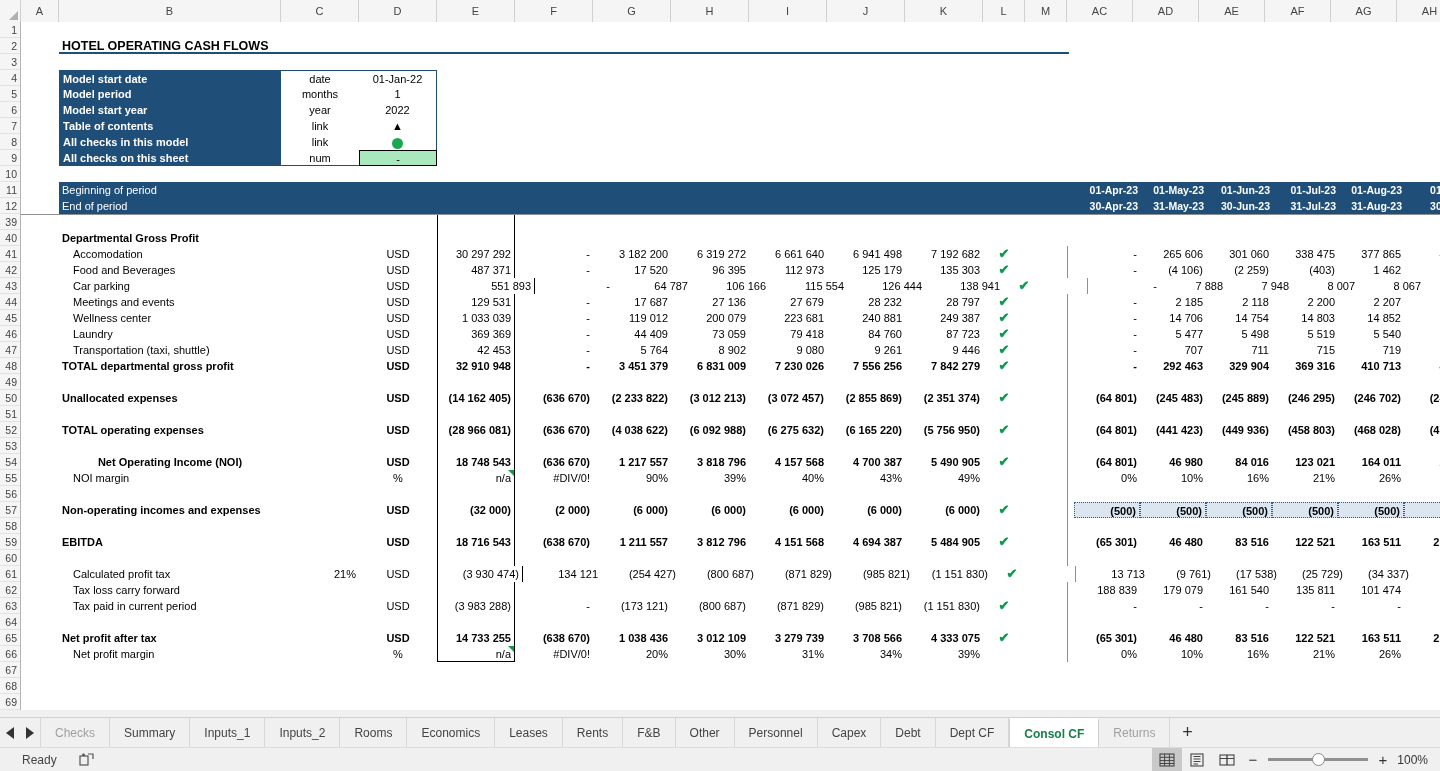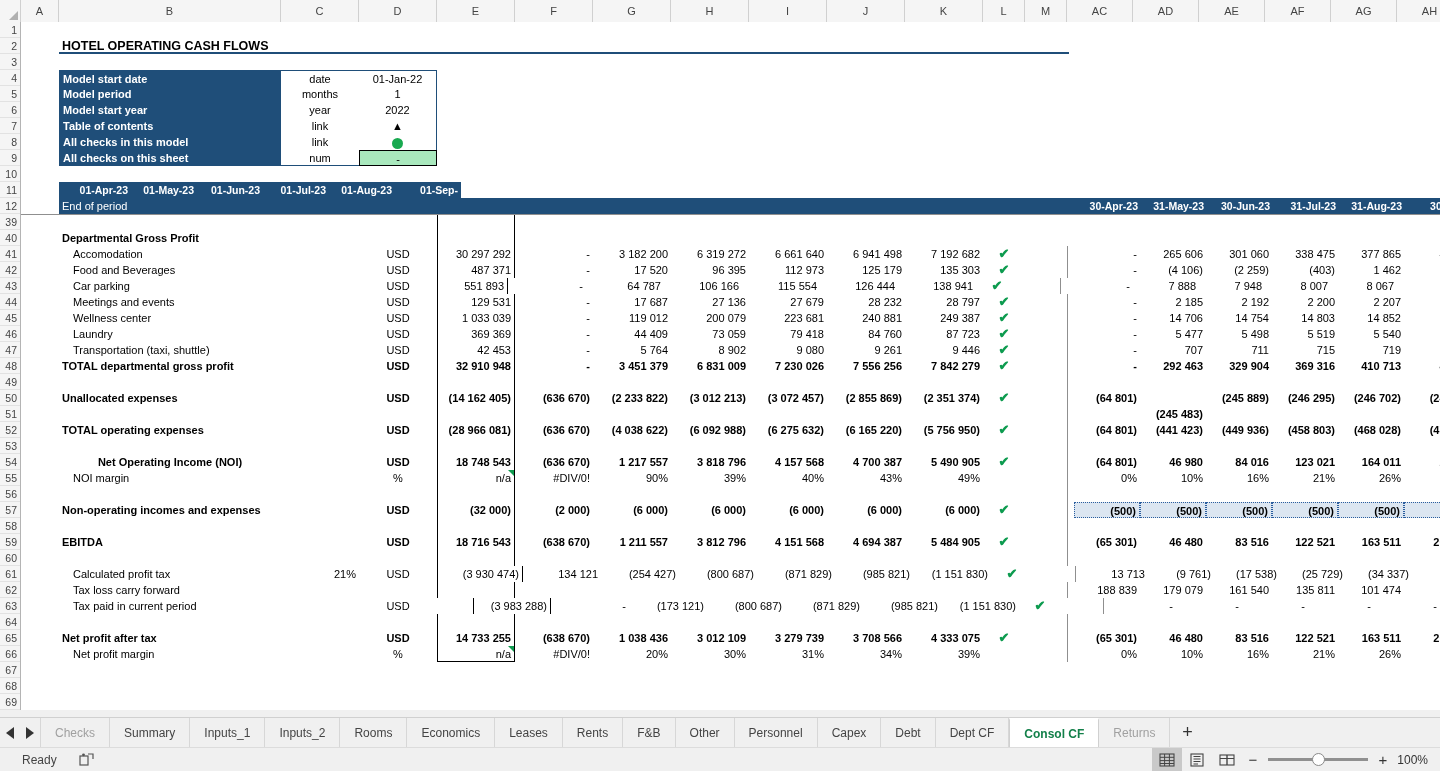--- a/index.html
+++ b/index.html
@@ -354,20 +354,21 @@
           <div class="cell navy lft box-l box-b" style="width: 222px;">All checks on this sheet</div>
           <div class="cell ctr box-b" style="width: 78px;">num</div>
           <div class="cell green-input box-r" style="width: 78px;">-</div>
         </div>
       </div>
 
     <div class="row"></div>
 
     <div class="row">
       <div class="cell" style="width:38px"></div>
+      <div class="cell navy-plain lft" style="width:1010px">Beginning of period</div>
       <div class="cell navy-plain" style="width:1px"></div>
       <div id="rb-begin" style="display:flex">
           <div class="cell navy-plain b num" style="width: 66px; font-size: 10.5px;">01-Apr-23</div>
           <div class="cell navy-plain b num" style="width: 66px; font-size: 10.5px;">01-May-23</div>
           <div class="cell navy-plain b num" style="width: 66px; font-size: 10.5px;">01-Jun-23</div>
           <div class="cell navy-plain b num" style="width: 66px; font-size: 10.5px;">01-Jul-23</div>
           <div class="cell navy-plain b num" style="width: 66px; font-size: 10.5px;">01-Aug-23</div>
           <div class="cell navy-plain b num" style="width: 66px; font-size: 10.5px;">01-Sep-</div>
         </div>
     </div>
@@ -445,21 +446,21 @@
           <div class="cell num" style="width: 66px;">(2 259)</div>
           <div class="cell num" style="width: 66px;">(403)</div>
           <div class="cell num" style="width: 66px;">1 462</div>
           <div class="cell num" style="width: 66px;">3 3</div>
         </div>
         <div class="row">
           <div class="cell" style="width: 38px;"></div>
           <div class="cell lft" style="width: 222px; padding-left: 14px;">Car parking</div>
           <div class="cell num" style="width: 78px;"></div>
           <div class="cell ctr" style="width: 78px;">USD</div>
-          <div class="cell num blk-l blk-r" style="width: 71px;">551 893</div>
+          <div class="cell num blk-l blk-r" style="width: 98px;">551 893</div>
           <div class="cell num" style="width: 78px;">-</div>
           <div class="cell num" style="width: 78px;">64 787</div>
           <div class="cell num" style="width: 78px;">106 166</div>
           <div class="cell num" style="width: 78px;">115 554</div>
           <div class="cell num" style="width: 78px;">126 444</div>
           <div class="cell num" style="width: 78px;">138 941</div>
           <div class="cell chk" style="width: 42px;">✔</div>
           <div class="cell" style="width: 42px;"></div>
           <div class="cell vsep-left" style="width: 1px;"></div>
           <div class="cell num" style="width: 66px;">-</div>
@@ -479,21 +480,21 @@
           <div class="cell num" style="width: 78px;">17 687</div>
           <div class="cell num" style="width: 78px;">27 136</div>
           <div class="cell num" style="width: 78px;">27 679</div>
           <div class="cell num" style="width: 78px;">28 232</div>
           <div class="cell num" style="width: 78px;">28 797</div>
           <div class="cell chk" style="width: 42px;">✔</div>
           <div class="cell" style="width: 42px;"></div>
           <div class="cell vsep-left" style="width: 1px;"></div>
           <div class="cell num" style="width: 66px;">-</div>
           <div class="cell num" style="width: 66px;">2 185</div>
-          <div class="cell num" style="width: 66px;">2 192</div>
+          <div class="cell num" style="width: 66px;">2 118</div>
           <div class="cell num" style="width: 66px;">2 200</div>
           <div class="cell num" style="width: 66px;">2 207</div>
           <div class="cell num" style="width: 66px;">2 2</div>
         </div>
         <div class="row">
           <div class="cell" style="width: 38px;"></div>
           <div class="cell lft" style="width: 222px; padding-left: 14px;">Wellness center</div>
           <div class="cell num" style="width: 78px;"></div>
           <div class="cell ctr" style="width: 78px;">USD</div>
           <div class="cell num blk-l blk-r" style="width: 78px;">1 033 039</div>
@@ -610,21 +611,21 @@
           <div class="cell num b" style="width: 78px;">(636 670)</div>
           <div class="cell num b" style="width: 78px;">(2 233 822)</div>
           <div class="cell num b" style="width: 78px;">(3 012 213)</div>
           <div class="cell num b" style="width: 78px;">(3 072 457)</div>
           <div class="cell num b" style="width: 78px;">(2 855 869)</div>
           <div class="cell num b" style="width: 78px;">(2 351 374)</div>
           <div class="cell chk" style="width: 42px;">✔</div>
           <div class="cell" style="width: 42px;"></div>
           <div class="cell vsep-left" style="width: 1px;"></div>
           <div class="cell num b" style="width: 66px;">(64 801)</div>
-          <div class="cell num b" style="width: 66px; margin-top: 16px;">(245 483)</div>
+          <div class="cell num b" style="width: 66px;">(245 483)</div>
           <div class="cell num b" style="width: 66px;">(245 889)</div>
           <div class="cell num b" style="width: 66px;">(246 295)</div>
           <div class="cell num b" style="width: 66px;">(246 702)</div>
           <div class="cell num b" style="width: 66px;">(247 10</div>
         </div>
         <div class="row">
           <div class="cell" style="width: 38px;"></div>
           <div class="cell lft" style="width: 222px; padding-left: 3px;"></div>
           <div class="cell num" style="width: 78px;"></div>
           <div class="cell ctr" style="width: 78px;"></div>
@@ -885,21 +886,21 @@
           <div class="cell num" style="width: 66px;">161 540</div>
           <div class="cell num" style="width: 66px;">135 811</div>
           <div class="cell num" style="width: 66px;">101 474</div>
           <div class="cell num" style="width: 66px;">58 10</div>
         </div>
         <div class="row">
           <div class="cell" style="width: 38px;"></div>
           <div class="cell lft" style="width: 222px; padding-left: 14px;">Tax paid in current period</div>
           <div class="cell num" style="width: 78px;"></div>
           <div class="cell ctr" style="width: 78px;">USD</div>
-          <div class="cell num blk-l blk-r" style="width: 78px; margin-left: 36px;">(3 983 288)</div>
+          <div class="cell num blk-l blk-r" style="width: 78px;">(3 983 288)</div>
           <div class="cell num" style="width: 78px;">-</div>
           <div class="cell num" style="width: 78px;">(173 121)</div>
           <div class="cell num" style="width: 78px;">(800 687)</div>
           <div class="cell num" style="width: 78px;">(871 829)</div>
           <div class="cell num" style="width: 78px;">(985 821)</div>
           <div class="cell num" style="width: 78px;">(1 151 830)</div>
           <div class="cell chk" style="width: 42px;">✔</div>
           <div class="cell" style="width: 42px;"></div>
           <div class="cell vsep-left" style="width: 1px;"></div>
           <div class="cell num" style="width: 66px;">-</div>

